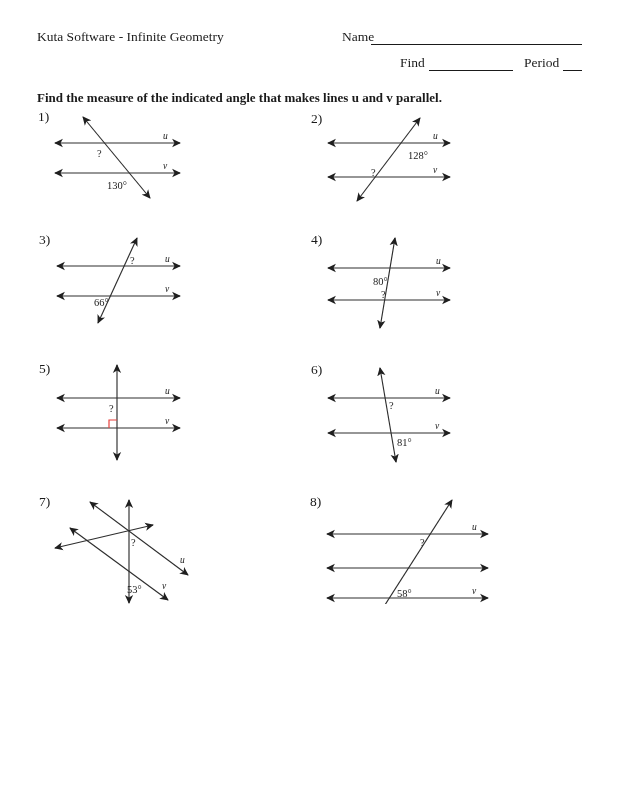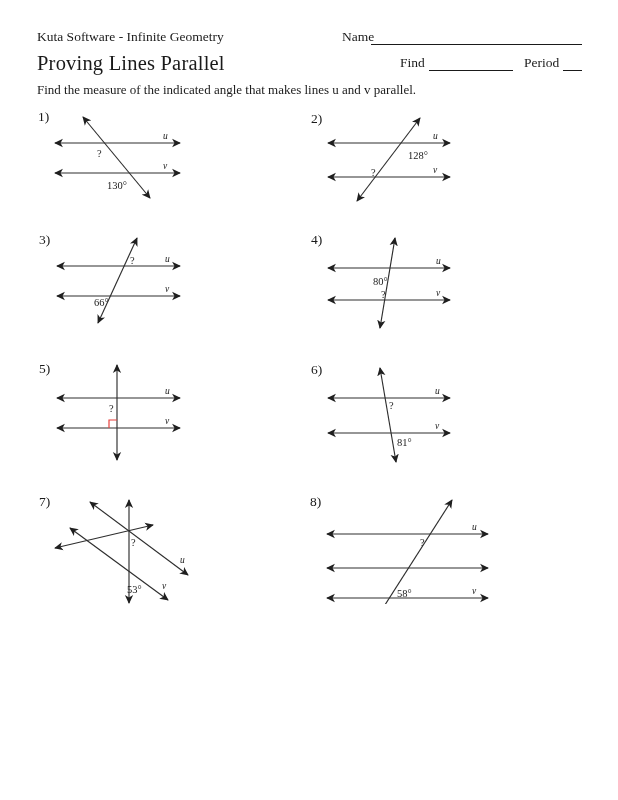--- a/index.html
+++ b/index.html
@@ -7,21 +7,21 @@
         font-family:"Liberation Serif","DejaVu Serif",serif;color:#1a1a1a;}
   .abs{position:absolute;}
   .brand{left:37px;top:29px;font-size:13.5px;}
   .title{left:37px;top:52px;font-size:20.5px;letter-spacing:.2px;}
   .name-label{left:342px;top:29px;font-size:13.5px;text-align:center;}
   .name-line{left:371px;top:29px;width:211px;height:15px;border-bottom:1.2px solid #1a1a1a;}
   .date-label{left:400px;top:55px;font-size:13.5px;}
   .date-line{left:429px;top:55px;width:84px;height:15px;border-bottom:1.2px solid #1a1a1a;}
   .period-label{left:524px;top:55px;font-size:13.5px;text-align:center;}
   .period-line{left:563px;top:55px;width:19px;height:15px;border-bottom:1.2px solid #1a1a1a;}
-  .instruction{left:37px;top:82px;font-size:13px;font-weight:normal;}
+  .instruction{left:37px;top:90px;font-size:13px;font-weight:bold;}
   .problem{position:absolute;}
   .pnum{position:absolute;font-size:13.5px;}
   svg{position:absolute;overflow:visible;}
   svg text{font-family:"Liberation Serif","DejaVu Serif",serif;fill:#1a1a1a;}
   .lab{font-style:italic;font-size:9.5px;}
   .ang{font-size:10.5px;}
   .geoline{stroke:#2e2e2e;stroke-width:1.15;fill:none;}
   .footer-page{left:296px;top:785px;font-size:11px;color:#3a3a3a;}
   .wm{font-size:5.5px;color:#c6c6c6;letter-spacing:.2px;white-space:nowrap;}
   .wm-left{left:2px;top:790px;width:254px;overflow:hidden;}
@@ -36,21 +36,20 @@
     <defs>
       <marker id="arw" viewBox="0 0 10 10" refX="8.6" refY="5" markerWidth="8" markerHeight="8" orient="auto-start-reverse">
         <path d="M0,0.5 L9.6,5 L0,9.5 L2.6,5 z" fill="#1f1f1f"></path>
       </marker>
     </defs>
   </svg>
 
   <div class="abs brand">Kuta Software - Infinite Geometry</div>
   <div class="abs name-label">Name</div>
   <div class="abs name-line"></div>
-  <div class="abs title">Proving Lines Parallel</div>
   <div class="abs date-label">Find</div>
   <div class="abs date-line"></div>
   <div class="abs period-label">Period</div>
   <div class="abs period-line"></div>
   <div class="abs instruction">Find the measure of the indicated angle that makes lines u and v parallel.</div>
 
   <div class="problem" style="left:30px;top:103px;width:185px;height:112px;">
     <span class="pnum" style="left:8px;top:6px;">1)</span>
     <svg style="left:15px;top:2px;" width="160" height="105" viewBox="0 0 160 105">
       <line class="geoline" x1="10" y1="38" x2="135" y2="38" marker-start="url(#arw)" marker-end="url(#arw)"></line>

